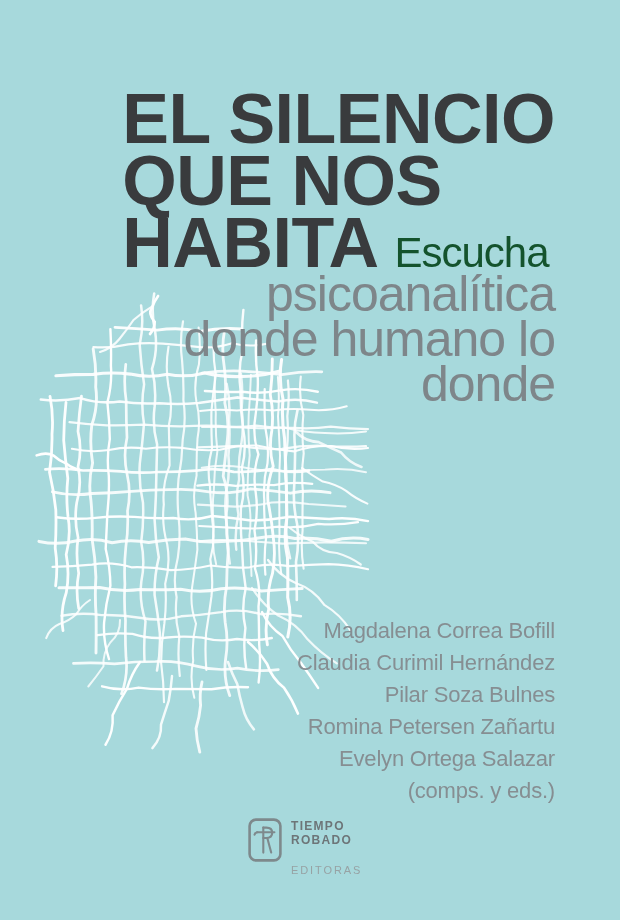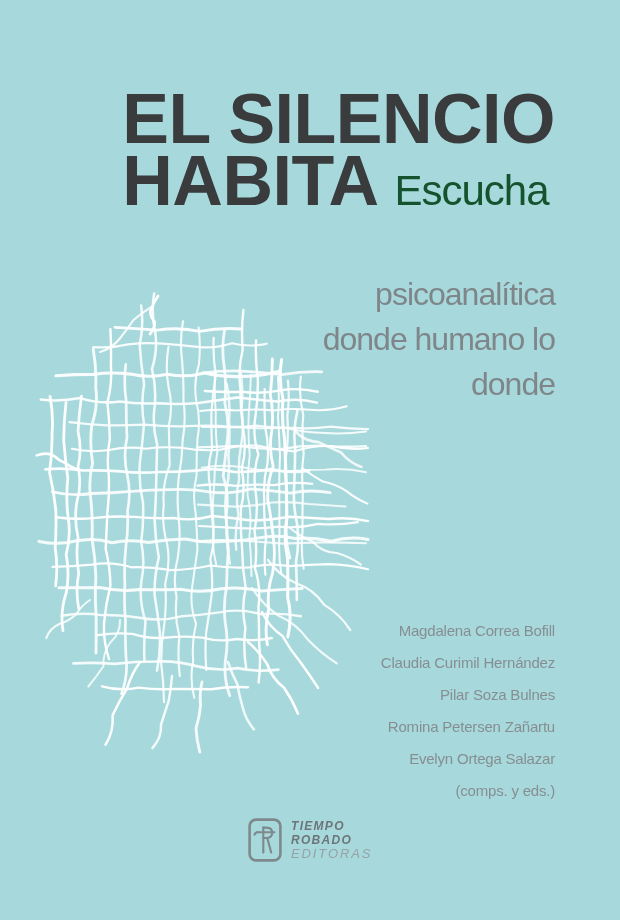--- a/index.html
+++ b/index.html
@@ -24,46 +24,46 @@
     font-weight:400;
     font-size:42px;
     letter-spacing:-1px;
     color:#14532d;
     margin-left:16px;
   }
   .subtitle-block{
     position:absolute;top:272px;right:65px;z-index:2;
     text-align:right;
     font-weight:400;
-    font-size:32px;line-height:45px;
+    font-size:50px;line-height:45px;
     letter-spacing:-1px;
     color:#7e868a;
     white-space:nowrap;
   }
   .authors-block{
     position:absolute;top:615px;right:65px;z-index:2;
     text-align:right;
-    font-size:15px;line-height:32px;
+    font-size:22px;line-height:32px;
     letter-spacing:-0.2px;
     color:#868e92;
     white-space:nowrap;
   }
   .publisher{
     position:absolute;left:248px;top:818px;z-index:2;
     display:flex;align-items:flex-start;gap:9px;
   }
   .logo-mark{width:34px;height:44px;display:block;}
-  .publisher-text{padding-top:2px;font-style:italic;}
+  .publisher-text{padding-top:2px;}
   .pub-name{
     font-size:12px;line-height:13.5px;font-weight:700;
     letter-spacing:1.3px;color:#6d7578;
   }
   .pub-descriptor{
-    font-size:13px;line-height:13px;font-weight:400;
-    letter-spacing:1.9px;color:#97a2a4;margin-top:0;
+    font-size:11px;line-height:13px;font-weight:400;
+    letter-spacing:1.9px;color:#97a2a4;margin-top:17px;
   }
 </style>
 </head>
 <body>
 
 <div class="cover">
 
   <svg id="mesh" class="mesh-svg" width="620" height="920" viewBox="0 0 620 920">
       <path d="M50.0,396.3 Q53.7,415.2 52.0,434.2 Q52.4,453.2 49.5,472.2 Q53.9,491.1 55.8,510.0 Q56.4,529.0 55.2,548.0 Q58.2,566.9 55.6,585.9" stroke="#ffffff" stroke-width="2.81" fill="none" stroke-linecap="round" opacity="0.96"></path>
       <path d="M66.0,402.3 Q63.8,421.3 63.7,440.3 Q65.3,459.3 67.8,478.4 Q65.8,497.4 68.0,516.4 Q71.3,535.4 66.2,554.5 Q69.8,573.5 66.3,592.5 Q59.9,611.5 63.0,630.6" stroke="#ffffff" stroke-width="2.79" fill="none" stroke-linecap="round" opacity="0.96"></path>
@@ -130,20 +130,21 @@
       <path d="M228.0,662.0 Q231.8,673.4 237.3,684.2 Q239.4,696.2 242.8,707.8 Q245.5,719.5 253.9,729.3" stroke="#ffffff" stroke-width="2.56" fill="none" stroke-linecap="round" opacity="0.83"></path>
       <path d="M248.0,642.0 Q259.5,651.6 267.1,664.0 Q271.9,678.5 284.0,687.7 Q292.3,699.6 297.9,713.6" stroke="#ffffff" stroke-width="2.58" fill="none" stroke-linecap="round" opacity="0.98"></path>
       <path d="M90.0,600.0 Q81.7,605.3 76.5,613.9 Q69.5,620.6 59.4,624.0 Q49.9,628.0 46.2,638.1" stroke="#ffffff" stroke-width="2.07" fill="none" stroke-linecap="round" opacity="0.85"></path>
       <path d="M80.0,470.0 Q72.4,468.4 66.2,463.6 Q59.1,460.8 53.1,455.3 Q46.3,451.9 36.6,455.4" stroke="#ffffff" stroke-width="2.52" fill="none" stroke-linecap="round" opacity="1.00"></path>
       <path d="M120.0,620.0 Q120.5,633.4 110.3,642.5 Q102.7,652.6 103.5,666.2 Q96.4,676.5 88.3,686.5" stroke="#ffffff" stroke-width="2.01" fill="none" stroke-linecap="round" opacity="0.80"></path>
       <path d="M262.0,612.0 Q268.8,626.6 282.5,636.0 Q290.1,649.9 300.3,662.0 Q309.5,674.7 318.1,687.9" stroke="#ffffff" stroke-width="2.43" fill="none" stroke-linecap="round" opacity="0.99"></path>
     </svg>
 
   <div class="title-block">
     <div>EL SILENCIO</div>
+    <div>QUE NOS</div>
     <div><span>HABITA</span><span class="subtitle-inline">Escucha</span></div>
   </div>
 
   <div class="subtitle-block">
     <div>psicoanalítica</div>
     <div>donde humano lo</div>
     <div>donde</div>
   </div>
 
   <div class="authors-block">

